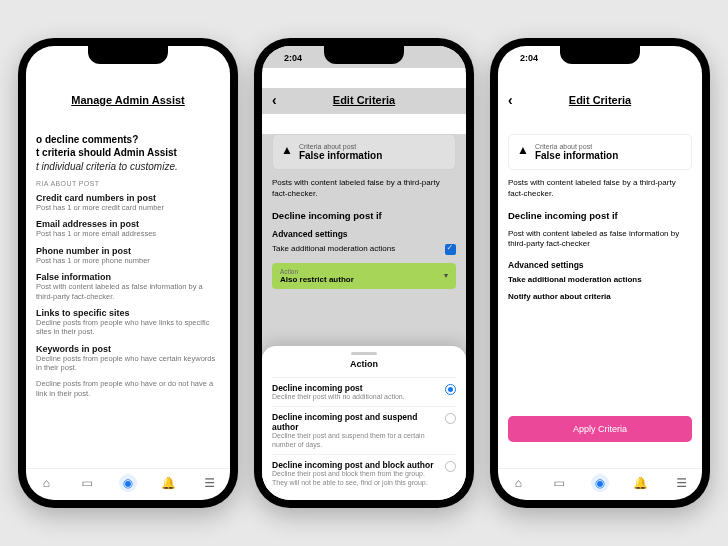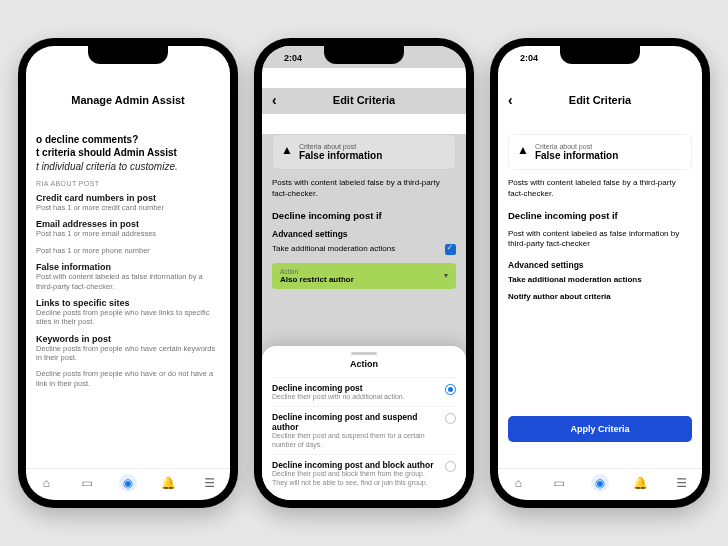--- a/index.html
+++ b/index.html
@@ -53,20 +53,21 @@
     font-size: 9px;
     font-weight: 600;
   }
   .status-bar .time { margin-left: 8px; }
   .header {
     text-align: center;
     font-size: 11px;
     font-weight: 700;
     padding: 6px 0 8px;
     position: relative;
+    text-decoration: underline;
   }
   .back {
     position: absolute;
     left: 10px;
     top: 4px;
     font-size: 14px;
     cursor: pointer;
   }
   .content {
     flex: 1;
@@ -240,25 +241,25 @@
     border-color: #1877f2;
   }
   .radio.sel::after {
     content: "";
     position: absolute;
     inset: 2px;
     background: #1877f2;
     border-radius: 50%;
   }
   .apply-btn {
-    background: #1d4ed8;
+    background: #ec4899;
     color: #fff;
     text-align: center;
     font-size: 9px;
-    font-weight: 700;
+    font-weight: 400;
     padding: 8px;
     border-radius: 5px;
     margin: 12px 0 6px;
   }
   .tabbar {
     display: flex;
     justify-content: space-around;
     align-items: center;
     padding: 5px 0 8px;
     border-top: 1px solid #eee;
@@ -299,20 +300,21 @@
 
       <div class="crit">
         <div class="t">Credit card numbers in post</div>
         <div class="d">Post has 1 or more credit card number</div>
       </div>
       <div class="crit">
         <div class="t">Email addresses in post</div>
         <div class="d">Post has 1 or more email addresses</div>
       </div>
       <div class="crit">
+        <div class="t">Phone number in post</div>
         <div class="d">Post has 1 or more phone number</div>
       </div>
       <div class="crit">
         <div class="t">False information</div>
         <div class="d">Post with content labeled as false information by a third-party fact-checker.</div>
       </div>
       <div class="crit">
         <div class="t">Links to specific sites</div>
         <div class="d">Decline posts from people who have links to specific sites in their post.</div>
       </div>

